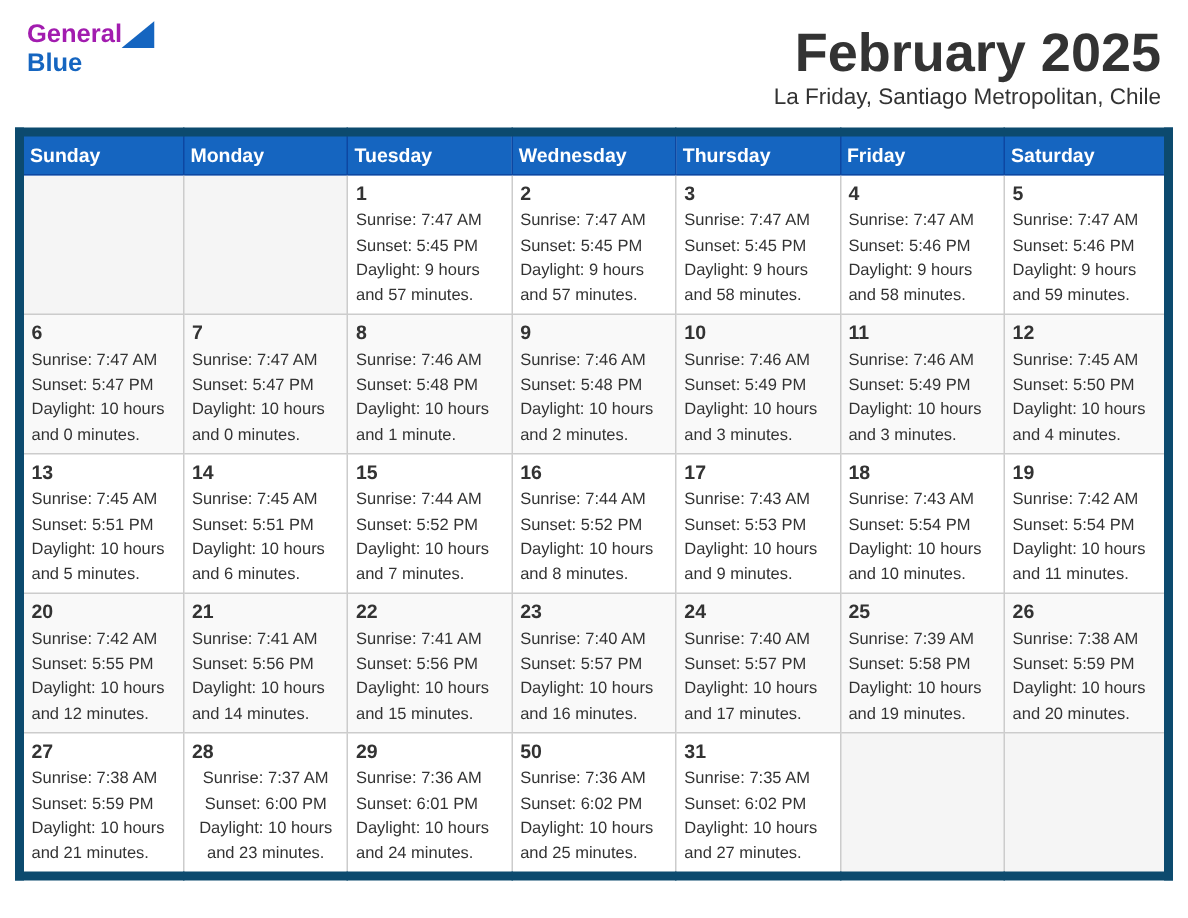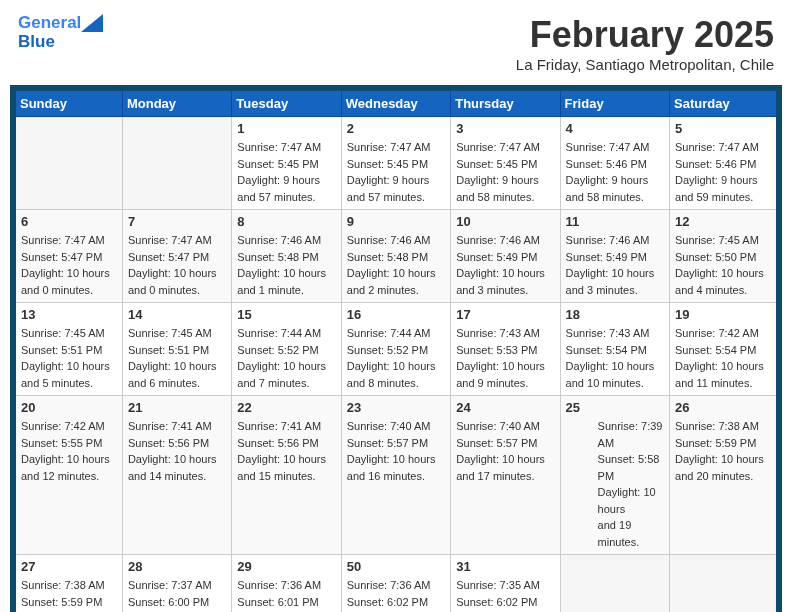--- a/index.html
+++ b/index.html
@@ -75,21 +75,21 @@
       align-items: center;
     }
     .logo-text-block {
       display: flex;
       flex-direction: column;
       line-height: 1.1;
     }
     .logo-general-part {
       font-size: 17px;
       font-weight: bold;
-      color: #3b82f6;
+      color: #a21caf;
       display: flex;
       align-items: center;
     }
     .logo-blue-part {
       font-size: 17px;
       font-weight: bold;
       color: #1565c0;
     }
   </style>
 </head>
@@ -298,21 +298,21 @@
         </td>
         <td>
           <span class="day-num">24</span>
           <div class="day-info" style="white-space: pre-line;">Sunrise: 7:40 AM
 Sunset: 5:57 PM
 Daylight: 10 hours
 and 17 minutes.</div>
         </td>
         <td>
           <span class="day-num">25</span>
-          <div class="day-info" style="white-space: pre-line; margin-left: 32px;">Sunrise: 7:39 AM
+          <div class="day-info" style="white-space: pre-line;">Sunrise: 7:39 AM
 Sunset: 5:58 PM
 Daylight: 10 hours
 and 19 minutes.</div>
         </td>
         <td>
           <span class="day-num">26</span>
           <div class="day-info" style="white-space: pre-line;">Sunrise: 7:38 AM
 Sunset: 5:59 PM
 Daylight: 10 hours
 and 20 minutes.</div>
@@ -321,21 +321,21 @@
       <tr>
         <td>
           <span class="day-num">27</span>
           <div class="day-info" style="white-space: pre-line;">Sunrise: 7:38 AM
 Sunset: 5:59 PM
 Daylight: 10 hours
 and 21 minutes.</div>
         </td>
         <td>
           <span class="day-num">28</span>
-          <div class="day-info" style="white-space: pre-line;">Sunrise: 7:37 AM
+          <div class="day-info" style="white-space: pre-line; text-align: center;">Sunrise: 7:37 AM
 Sunset: 6:00 PM
 Daylight: 10 hours
 and 23 minutes.</div>
         </td>
         <td>
           <span class="day-num">29</span>
           <div class="day-info" style="white-space: pre-line;">Sunrise: 7:36 AM
 Sunset: 6:01 PM
 Daylight: 10 hours
 and 24 minutes.</div>

